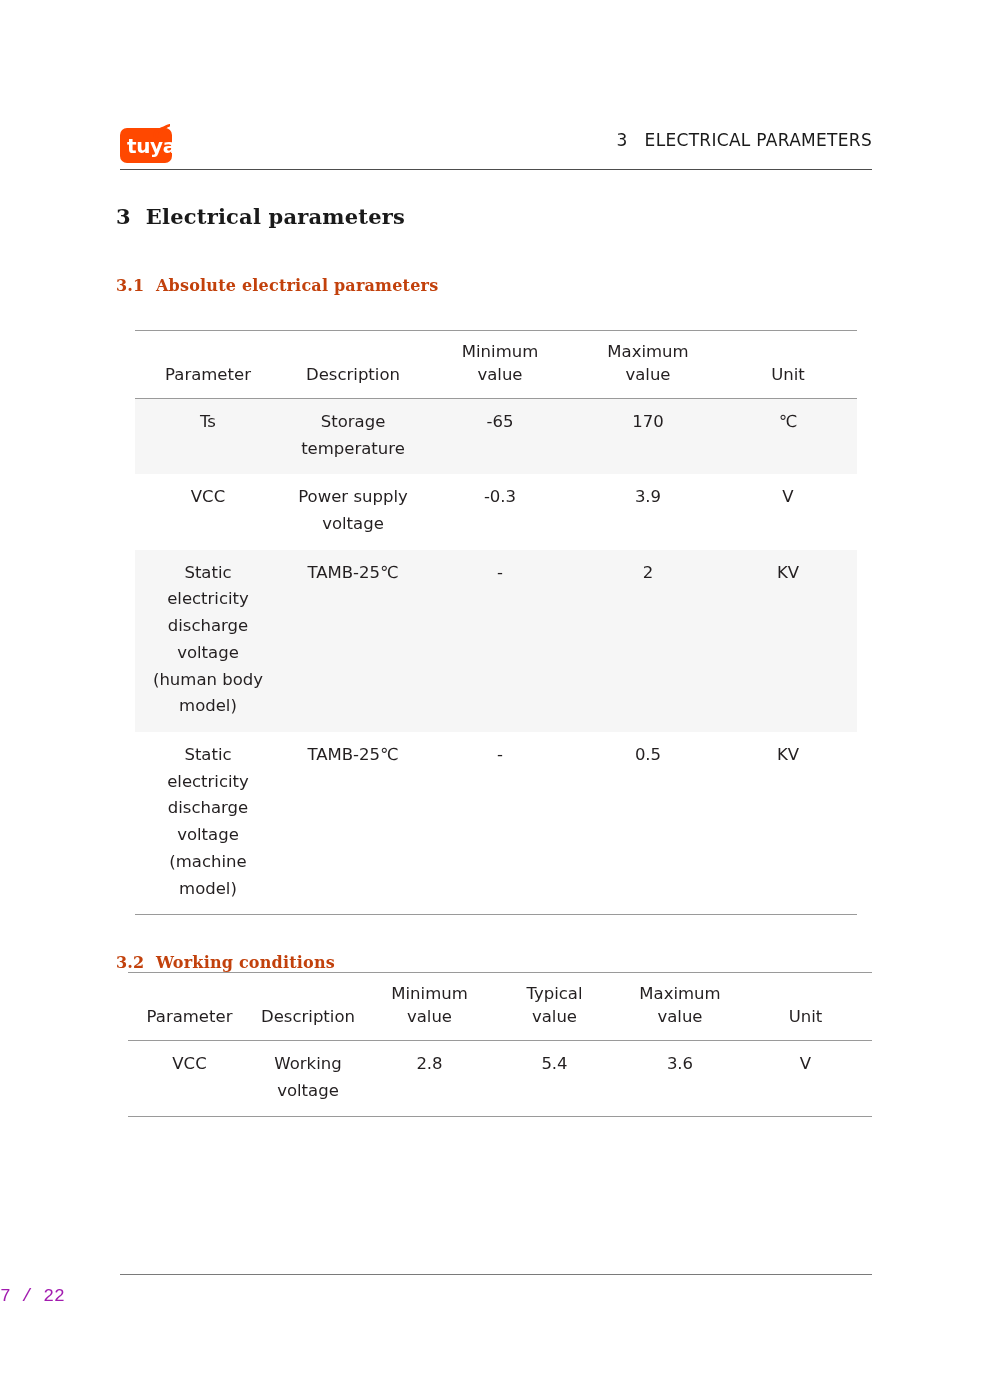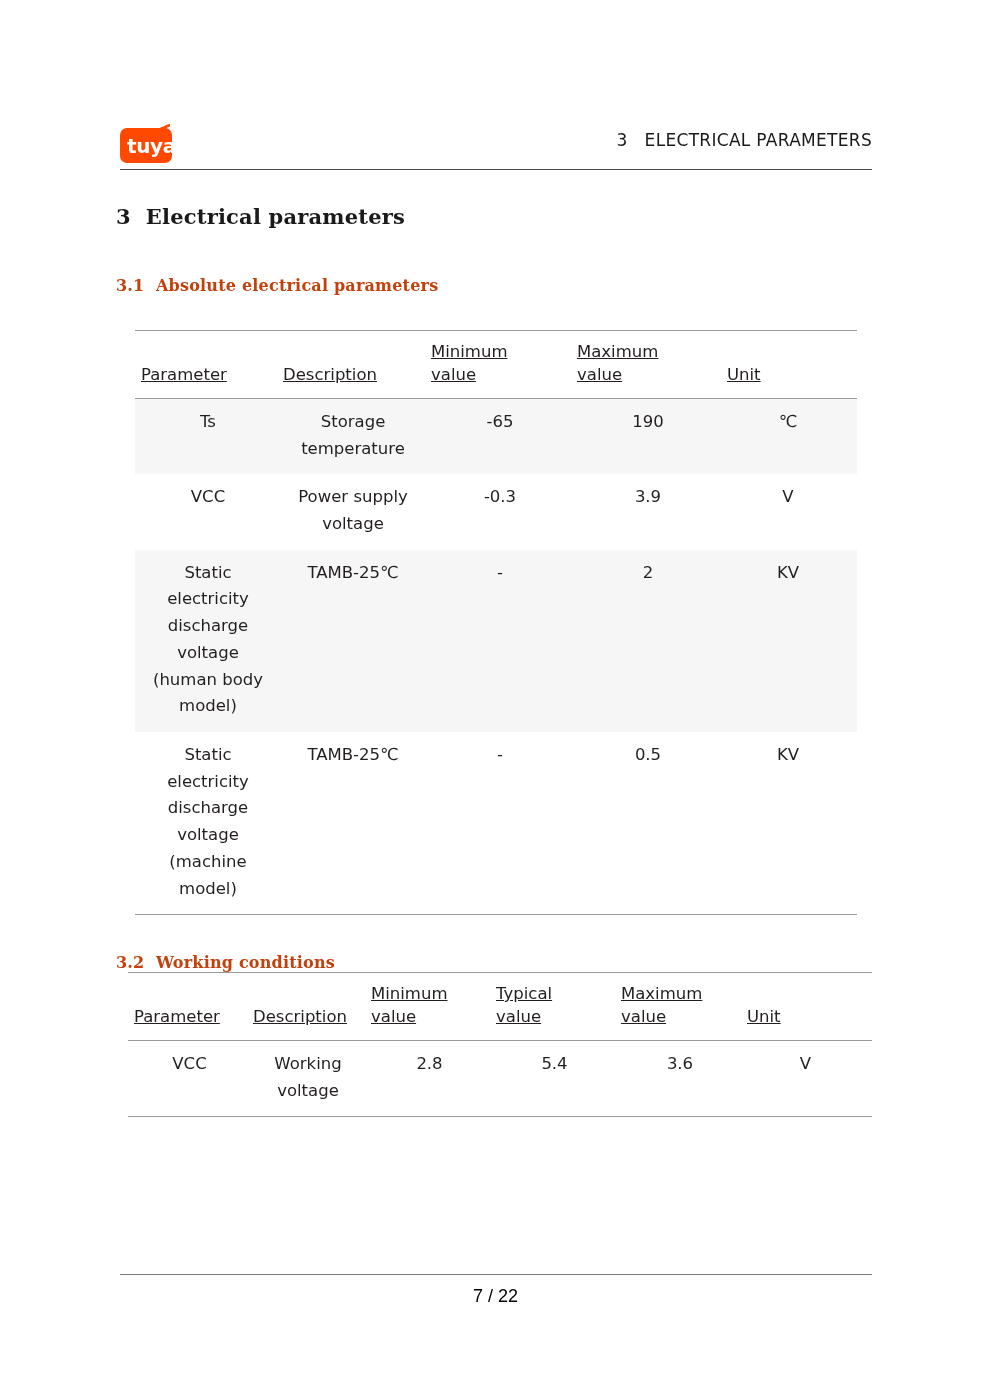--- a/index.html
+++ b/index.html
@@ -109,27 +109,26 @@
     font-family: "DejaVu Sans", sans-serif;
     font-size: 16.5px;
     color: #231f20;
     table-layout: fixed;
   }
   .tbl1 { left: 135px; top: 330px; width: 722px; }
   .tbl2 { left: 128px; top: 972px; width: 744px; }
 
   .tbl thead th {
     font-weight: normal;
-    text-align: left;
+    text-align: center;
     vertical-align: bottom;
     padding: 9px 8px 11px 0;
     line-height: 1.42;
     border-top: 1.5px solid #9a9a9a;
     border-bottom: 1.5px solid #9a9a9a;
-    text-decoration: underline;
   }
   .tbl tbody td {
     text-align: center;
     vertical-align: top;
     padding: 10px 8px 12px 0;
     line-height: 1.62;
   }
   .tbl tbody tr.shaded td {
     background: #f6f6f6;
   }
@@ -163,24 +162,24 @@
     top: 1274px;
     width: 752px;
     height: 1px;
     background: #7a7a7a;
   }
   .footer-page {
     position: absolute;
     left: 0;
     right: 0;
     top: 1286px;
-    text-align: center;
-    font-family: Liberation Sans, sans-serif;
+    text-align: left;
+    font-family: Liberation Mono, monospace;
     font-size: 18px;
-    color: #000000;
+    color: #a21caf;
   }
 </style>
 </head>
 <body>
 
 <div class="page">
 
   <div class="page-header">
 
     <div class="logo">
@@ -217,21 +216,21 @@
 value</th>
         <th class="wrapcell">Unit</th>
       </tr>
     </thead>
     <tbody>
       <tr class="shaded">
         <td class="wrapcell cell-pad-l">Ts</td>
         <td class="wrapcell">Storage
 temperature</td>
         <td class="wrapcell">-65</td>
-        <td class="wrapcell">190</td>
+        <td class="wrapcell">170</td>
         <td class="wrapcell">℃</td>
       </tr>
       <tr>
         <td class="wrapcell cell-pad-l">VCC</td>
         <td class="wrapcell">Power supply
 voltage</td>
         <td class="wrapcell">-0.3</td>
         <td class="wrapcell">3.9</td>
         <td class="wrapcell">V</td>
       </tr>

